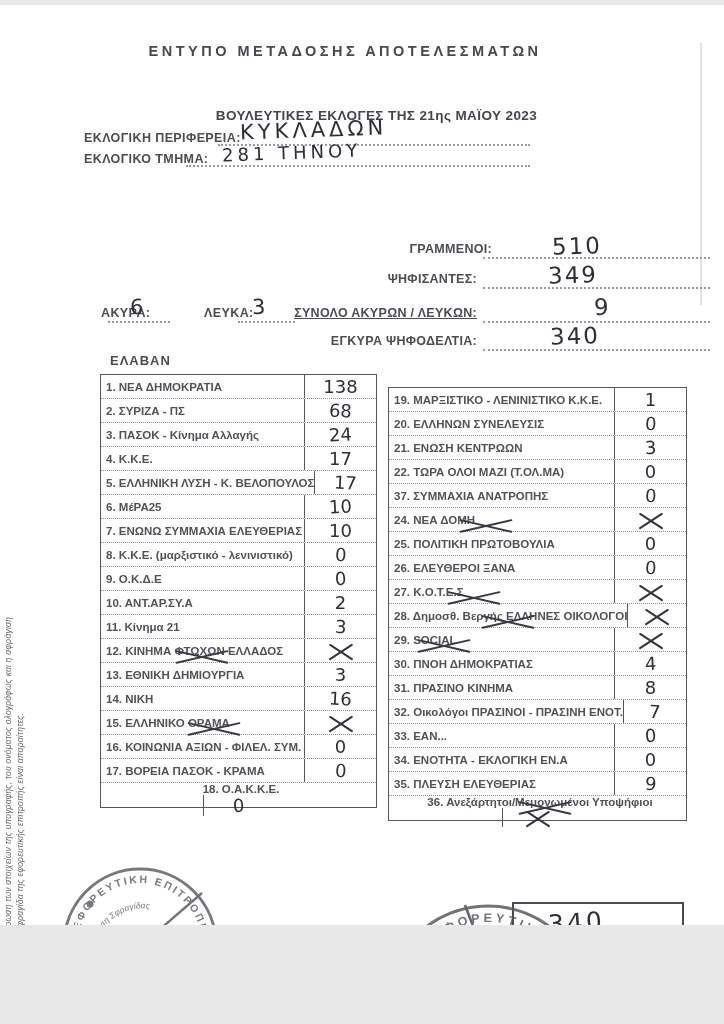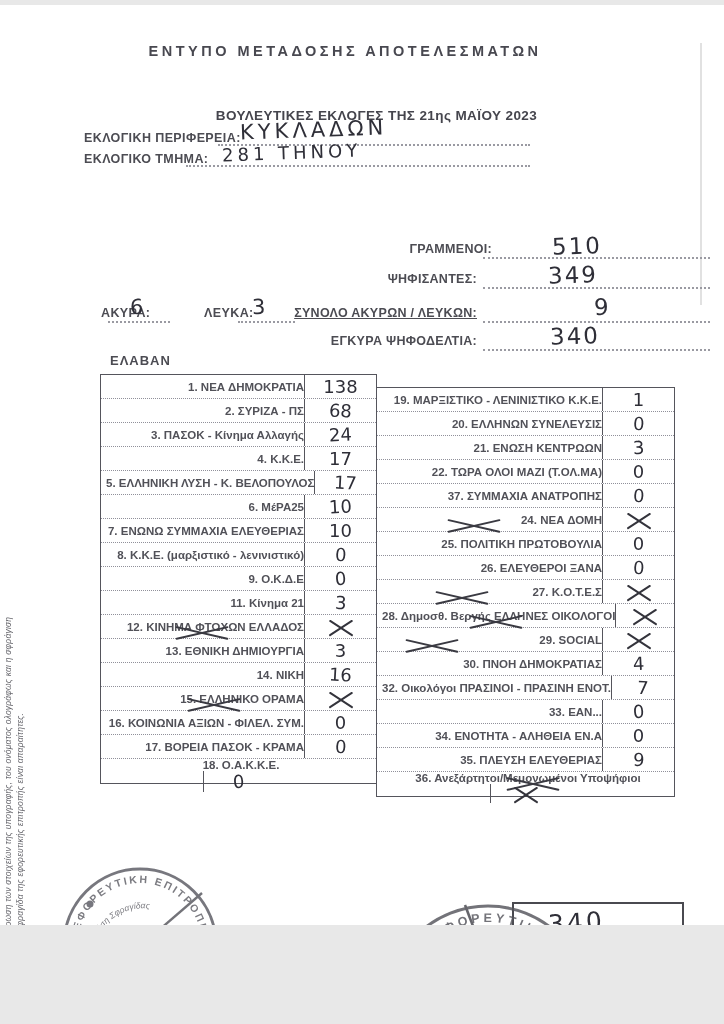--- a/index.html
+++ b/index.html
@@ -8,21 +8,21 @@
   .abs{position:absolute;}
   .print{color:#4c4c53;font-weight:700;white-space:nowrap;}
   .title{font-size:14.5px;letter-spacing:3.5px;text-align:center;color:#484850;}
   .subtitle{font-size:13.5px;letter-spacing:.4px;text-align:center;color:#45454d;}
   .flabel{font-size:12.5px;letter-spacing:.4px;padding-left:16px;}
   .rlabel{font-size:12.5px;letter-spacing:.3px;text-align:right;}
   .dotline{height:0;border-bottom:2px dotted #9a9aa2;}
   .hw{font-family:"DejaVu Sans",sans-serif;color:#2f2f38;white-space:nowrap;transform:rotate(-2deg);}
   .hw.big{font-size:23px;letter-spacing:2px;}
   
-  .vtable{border:1.6px solid #55555c;text-align:right;}
+  .vtable{border:1.6px solid #55555c;}
   .vtable .row{display:flex;height:24px;border-bottom:1px dotted #90909a;align-items:center;box-sizing:border-box;}
   .vtable .row:last-child{border-bottom:none;flex-direction:column;}
   .label-cell{flex:1;position:relative;padding-left:5px;font-weight:700;font-size:11.5px;color:#515158;white-space:nowrap;align-self:center;}
   .val-cell{width:71px;border-left:1.6px solid #55555c;height:100%;display:flex;align-items:center;justify-content:center;position:relative;}
   .hval{font-family:"DejaVu Sans",sans-serif;font-size:18px;color:#2e2e37;transform:rotate(-3deg);}
   .cross{position:relative;display:inline-block;width:24px;height:19px;}
   .cross::before,.cross::after{content:"";position:absolute;left:-2px;right:-2px;top:50%;height:2.2px;background:#34343c;border-radius:2px;}
   .cross::before{transform:rotate(33deg);}
   .cross::after{transform:rotate(-33deg);}
   .scratch{position:absolute;top:3px;width:54px;height:16px;pointer-events:none;}
@@ -130,20 +130,26 @@
           <span class="hval" style="transform: rotate(3deg);">0</span>
         </div>
   </div>
       <div class="row">
     <div class="cell label-cell"><span class="rownum">9. </span><span class="rowname">Ο.Κ.Δ.Ε</span></div>
     <div class="cell val-cell">
           <span class="hval" style="transform: rotate(-3deg);">0</span>
         </div>
   </div>
       <div class="row">
+    <div class="cell label-cell"><span class="rownum">10. </span><span class="rowname">ΑΝΤ.ΑΡ.ΣΥ.Α</span></div>
+    <div class="cell val-cell">
+          <span class="hval" style="transform: rotate(0deg);">2</span>
+        </div>
+  </div>
+      <div class="row">
     <div class="cell label-cell"><span class="rownum">11. </span><span class="rowname">Κίνημα 21</span></div>
     <div class="cell val-cell">
           <span class="hval" style="transform: rotate(3deg);">3</span>
         </div>
   </div>
       <div class="row">
     <div class="cell label-cell"><span class="rownum">12. </span><span class="rowname">ΚΙΝΗΜΑ ΦΤΩΧΩΝ ΕΛΛΑΔΟΣ</span><span class="scratch" style="left: 74px;"></span></div>
     <div class="cell val-cell">
           <span class="cross"></span>
         </div>
@@ -178,21 +184,21 @@
           <span class="hval" style="transform: rotate(3deg);">0</span>
         </div>
   </div>
       <div class="row">
     <div class="cell label-cell"><span class="rownum">18. </span><span class="rowname">Ο.Α.Κ.Κ.Ε.</span></div>
     <div class="cell val-cell">
           <span class="hval" style="transform: rotate(-3deg);">0</span>
         </div>
   </div>
     </div>
-  <div class="abs vtable" id="table-right" style="left:376px;top:382px;width:297px;">
+  <div class="abs vtable" id="table-right" style="left:388px;top:382px;width:297px;">
       <div class="row">
     <div class="cell label-cell"><span class="rownum">19. </span><span class="rowname">ΜΑΡΞΙΣΤΙΚΟ - ΛΕΝΙΝΙΣΤΙΚΟ Κ.Κ.Ε.</span></div>
     <div class="cell val-cell">
           <span class="hval" style="transform: rotate(0deg);">1</span>
         </div>
   </div>
       <div class="row">
     <div class="cell label-cell"><span class="rownum">20. </span><span class="rowname">ΕΛΛΗΝΩΝ ΣΥΝΕΛΕΥΣΙΣ</span></div>
     <div class="cell val-cell">
           <span class="hval" style="transform: rotate(3deg);">0</span>
@@ -252,33 +258,39 @@
           <span class="cross"></span>
         </div>
   </div>
       <div class="row">
     <div class="cell label-cell"><span class="rownum">30. </span><span class="rowname">ΠΝΟΗ ΔΗΜΟΚΡΑΤΙΑΣ</span></div>
     <div class="cell val-cell">
           <span class="hval" style="transform: rotate(-3deg);">4</span>
         </div>
   </div>
       <div class="row">
+    <div class="cell label-cell"><span class="rownum">31. </span><span class="rowname">ΠΡΑΣΙΝΟ ΚΙΝΗΜΑ</span></div>
+    <div class="cell val-cell">
+          <span class="hval" style="transform: rotate(0deg);">8</span>
+        </div>
+  </div>
+      <div class="row">
     <div class="cell label-cell"><span class="rownum">32. </span><span class="rowname">Οικολόγοι ΠΡΑΣΙΝΟΙ - ΠΡΑΣΙΝΗ ΕΝΟΤ.</span></div>
     <div class="cell val-cell">
           <span class="hval" style="transform: rotate(3deg);">7</span>
         </div>
   </div>
       <div class="row">
     <div class="cell label-cell"><span class="rownum">33. </span><span class="rowname">ΕΑΝ...</span></div>
     <div class="cell val-cell">
           <span class="hval" style="transform: rotate(-3deg);">0</span>
         </div>
   </div>
       <div class="row">
-    <div class="cell label-cell"><span class="rownum">34. </span><span class="rowname">ΕΝΟΤΗΤΑ - ΑΛΗΘΕΙΑ ΕΝ.Α</span></div>
+    <div class="cell label-cell"><span class="rownum">34. </span><span class="rowname">ΕΝΟΤΗΤΑ - ΕΚΛΟΓΙΚΗ ΕΝ.Α</span></div>
     <div class="cell val-cell">
           <span class="hval" style="transform: rotate(0deg);">0</span>
         </div>
   </div>
       <div class="row">
     <div class="cell label-cell"><span class="rownum">35. </span><span class="rowname">ΠΛΕΥΣΗ ΕΛΕΥΘΕΡΙΑΣ</span></div>
     <div class="cell val-cell">
           <span class="hval" style="transform: rotate(3deg);">9</span>
         </div>
   </div>

